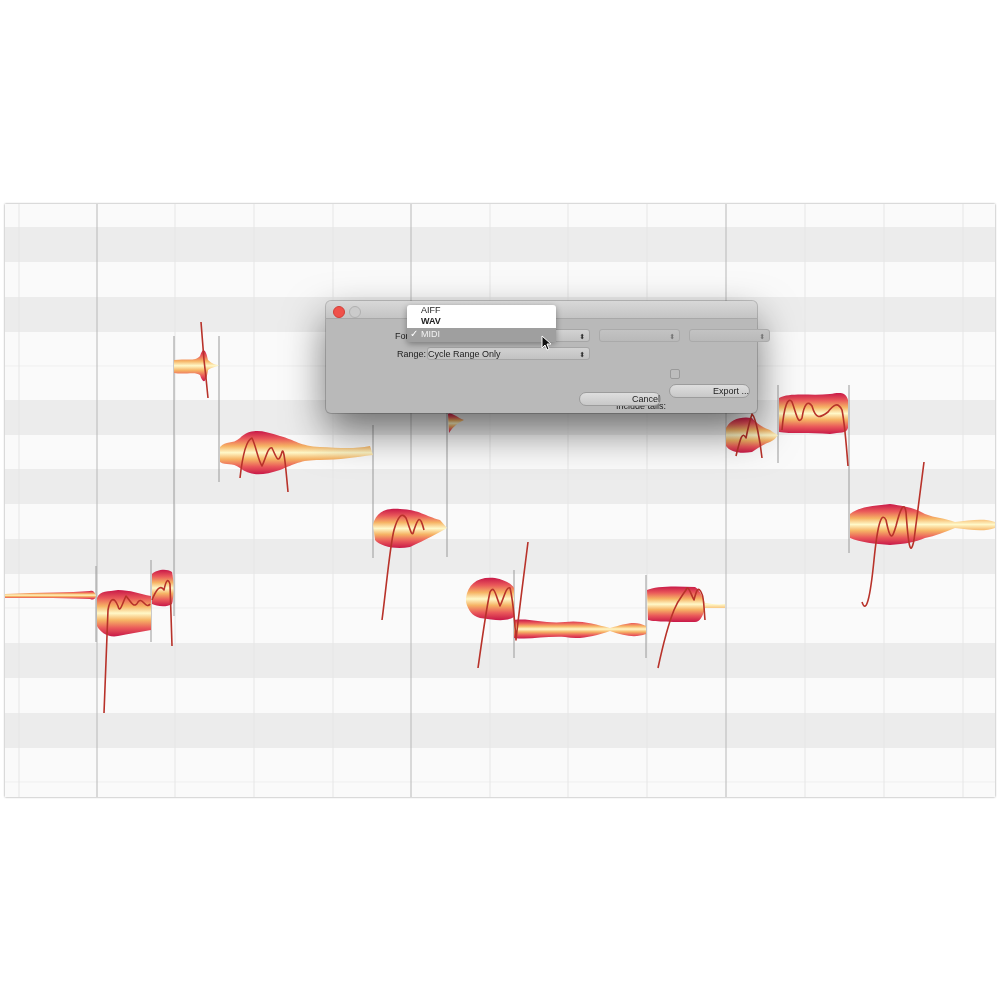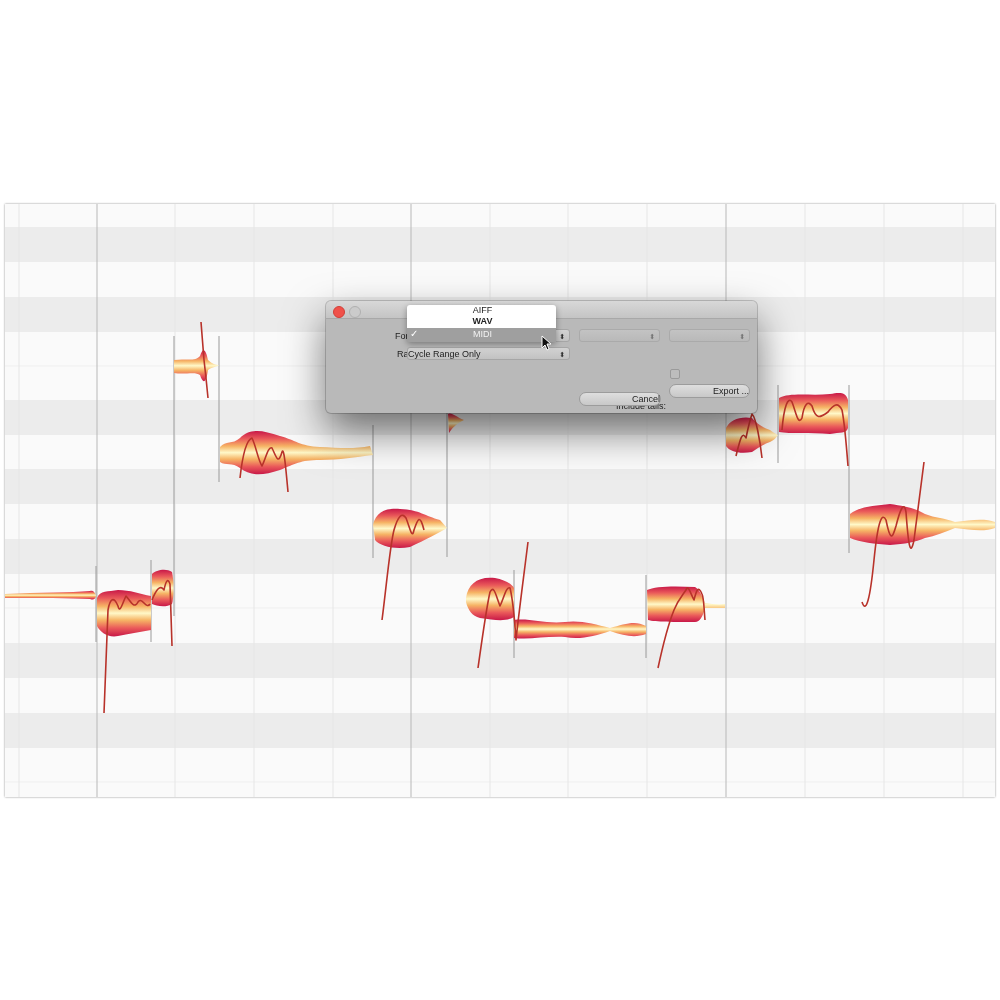--- a/index.html
+++ b/index.html
@@ -9,30 +9,30 @@
   #editor svg { position:absolute; left:0; top:0; }
   .dialog { position:absolute; left:326px; top:301px; width:431px; height:112px; background:#b9b9b9;
             border-radius:5px; box-shadow: 0 18px 40px rgba(0,0,0,0.55), 0 0 0 1px rgba(0,0,0,0.18); overflow:visible; }
   .titlebar { position:absolute; left:0; top:0; right:0; height:17px; background:linear-gradient(#d8d8d8,#c4c4c4);
               border-radius:5px 5px 0 0; border-bottom:1px solid #a8a8a8; }
   .light { position:absolute; top:5px; width:10px; height:10px; border-radius:50%; }
   .light.close { left:7px; background:#f0514a; border:0.5px solid #d13f38; }
   .light.min { left:23px; background:#cbcbcb; border:0.5px solid #b0b0b0; }
   .lbl { position:absolute; font-size:9px; color:#222; text-align:right; }
   .select { position:absolute; height:13px; border-radius:3px; background:linear-gradient(#d2d2d2,#c2c2c2);
-            border:1px solid #a6a6a6; font-size:9px; color:#222; line-height:13px; box-sizing:border-box; }
+            border:1px solid #a6a6a6; font-size:9px; color:#222; line-height:13px; box-sizing:border-box;margin-left:20px; }
   .select.disabled { background:linear-gradient(#c3c3c3,#b9b9b9); border-color:#aaaaaa; }
   .arrows { position:absolute; right:4px; top:0; font-size:7px; color:#333; line-height:13px; }
   .select.disabled .arrows { color:#777; }
   .checkbox { position:absolute; width:10px; height:10px; border:1px solid #9a9a9a; background:#bdbdbd; border-radius:2px; box-sizing:border-box; }
   .btn { position:absolute; height:14px; border-radius:7px; background:linear-gradient(#dedede,#c8c8c8);
          border:1px solid #9c9c9c; font-size:9px; color:#222; text-align:right; line-height:12px; box-sizing:border-box; }
   .menu { position:absolute; left:407px; top:305px; width:149px; height:37px; background:#ffffff;
           box-shadow: 0 2px 6px rgba(0,0,0,0.35); border-radius:3px; font-size:9px; color:#222; z-index:5; }
-  .menu .item { position:absolute; left:0; right:0; height:11px; line-height:11px; padding-left:2px;text-align:center; }
+  .menu .item { position:absolute; left:0; right:0; height:11px; line-height:11px; padding-left:14px; }
   .menu .item.sel { background:#9f9f9f; color:#f2f2f2; }
   .menu .check { position:absolute; left:3px; top:0; font-size:10px; color:#fff; }
   .cursor { position:absolute; left:541px; top:335px; z-index:6; }
 </style>
 </head>
 <body>
 
 <div id="editor">
   <svg width="990" height="593" viewBox="5 204 990 593">
     <defs>

